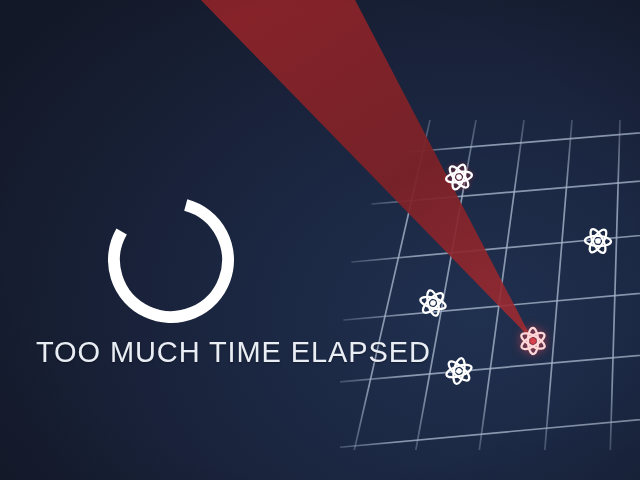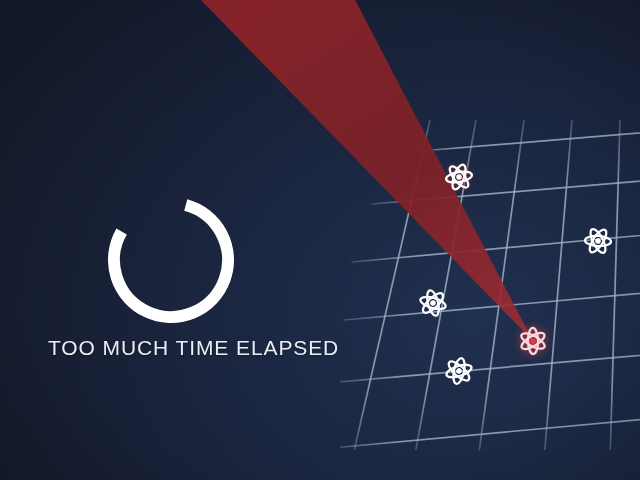--- a/index.html
+++ b/index.html
@@ -76,26 +76,26 @@
     left: 108px;
     top: 197px;
     width: 126px;
     height: 126px;
   }
   .spinner svg { display: block; }
 
   
   .caption {
     position: absolute;
-    left: 48px;
+    left: 36px;
     top: 336px;
     width: 420px;
     color: #e9edf4;
     font-family: "Liberation Sans", sans-serif;
-    font-size: 21px;
+    font-size: 29px;
     font-weight: 400;
     letter-spacing: 0.9px;
     white-space: nowrap;
     text-transform: uppercase;
     text-shadow: 0 1px 2px rgba(0,0,0,0.35);
   }
 </style>
 </head>
 <body>
 

